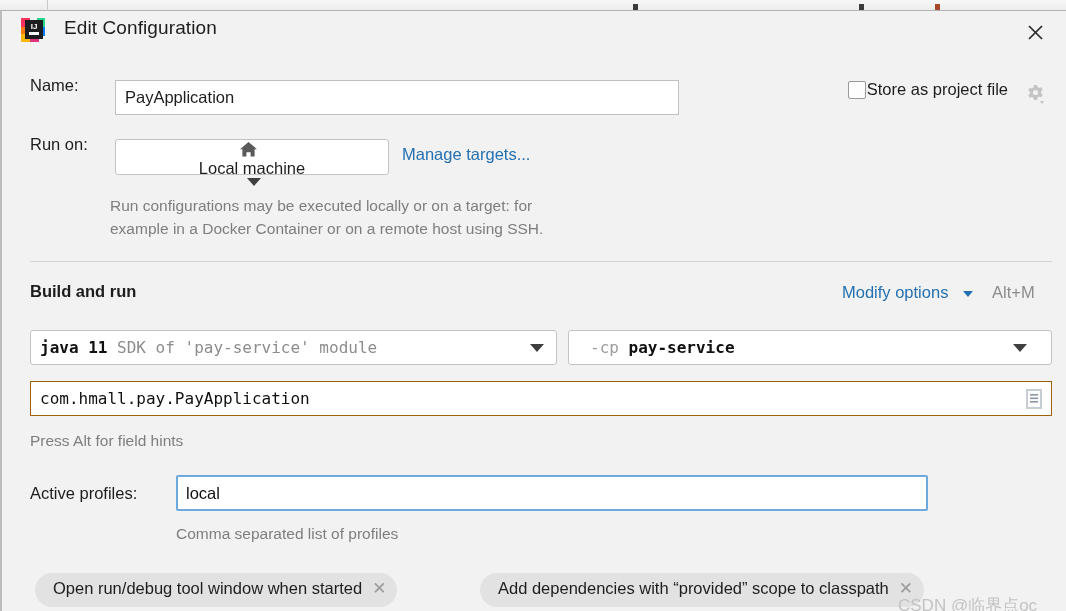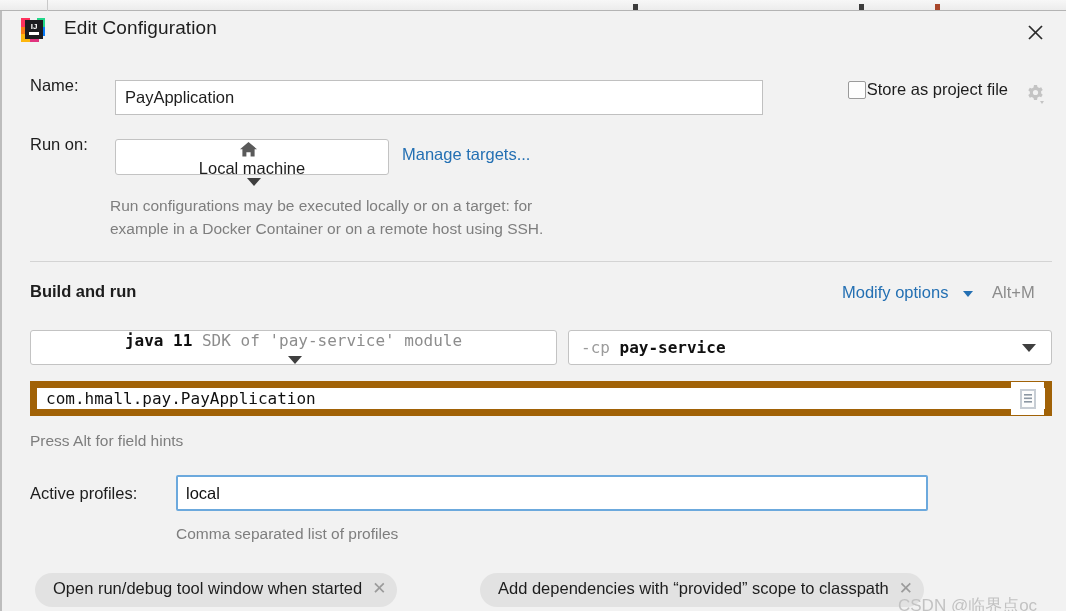--- a/index.html
+++ b/index.html
@@ -70,21 +70,21 @@
     color: #1d1d1d;
   }
   .hint {
     font-size: 15.5px;
     color: #7e7e7e;
   }
 
   .row-name-label { position: absolute; left: 28px; top: 65px; }
   .name-input {
     position: absolute; left: 113px; top: 69px;
-    width: 648px; height: 35px;
+    width: 564px; height: 35px;
     background: #ffffff;
     border: 1px solid #c0c0c0;
     font-family: "Liberation Sans", sans-serif;
     font-size: 16.5px;
     color: #1d1d1d;
     padding: 4px 9px;
     outline: none;
   }
 
   .store-check-wrap {
@@ -166,45 +166,44 @@
 
   .sdk-combo {
     position: absolute; left: 28px; top: 319px;
     width: 527px; height: 35px;
     background: #ffffff;
     border: 1px solid #c3c3c3;
     border-radius: 3px;
     display: flex; align-items: center;
     padding: 0 9px;
     cursor: pointer;
-    flex-direction: column;
   }
   .sdk-text { flex: 1 1 auto; font-size: 16px; white-space: nowrap; overflow: hidden; }
   .sdk-bold { color: #101010; font-weight: bold; }
   .sdk-gray { color: #8d8d8d; }
 
   .cp-combo {
     position: absolute; left: 566px; top: 319px;
     width: 484px; height: 35px;
     background: #ffffff;
     border: 1px solid #c3c3c3;
     border-radius: 3px;
     display: flex; align-items: center;
-    padding: 0 12px;
+    padding: 0 21px;
     cursor: pointer;
   }
   .cp-text { flex: 1 1 auto; font-size: 16px; white-space: nowrap; overflow: hidden; }
   .cp-gray { color: #9b9b9b; }
   .cp-bold { color: #101010; font-weight: bold; }
 
   .mainclass-wrap {
     position: absolute; left: 28px; top: 370px;
     width: 1022px; height: 35px;
     background: #ffffff;
-    border: 7px solid #a16207;
+    border: 1px solid #a16207;
     display: flex; align-items: center;
   }
   .mainclass-input {
     flex: 1 1 auto;
     height: 100%;
     border: 0; outline: none;
     background: transparent;
     font-family: "DejaVu Sans Mono", "Liberation Mono", monospace;
     font-size: 16px;
     color: #101010;

